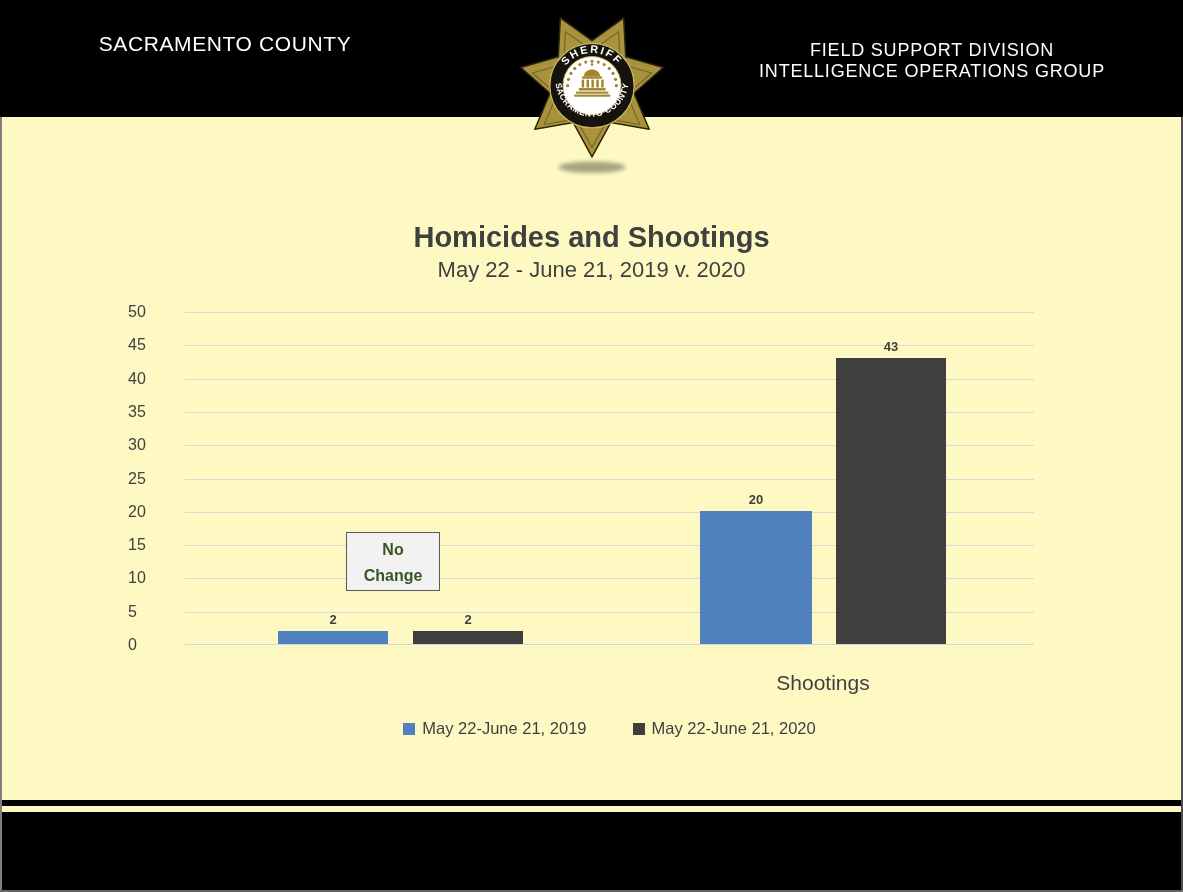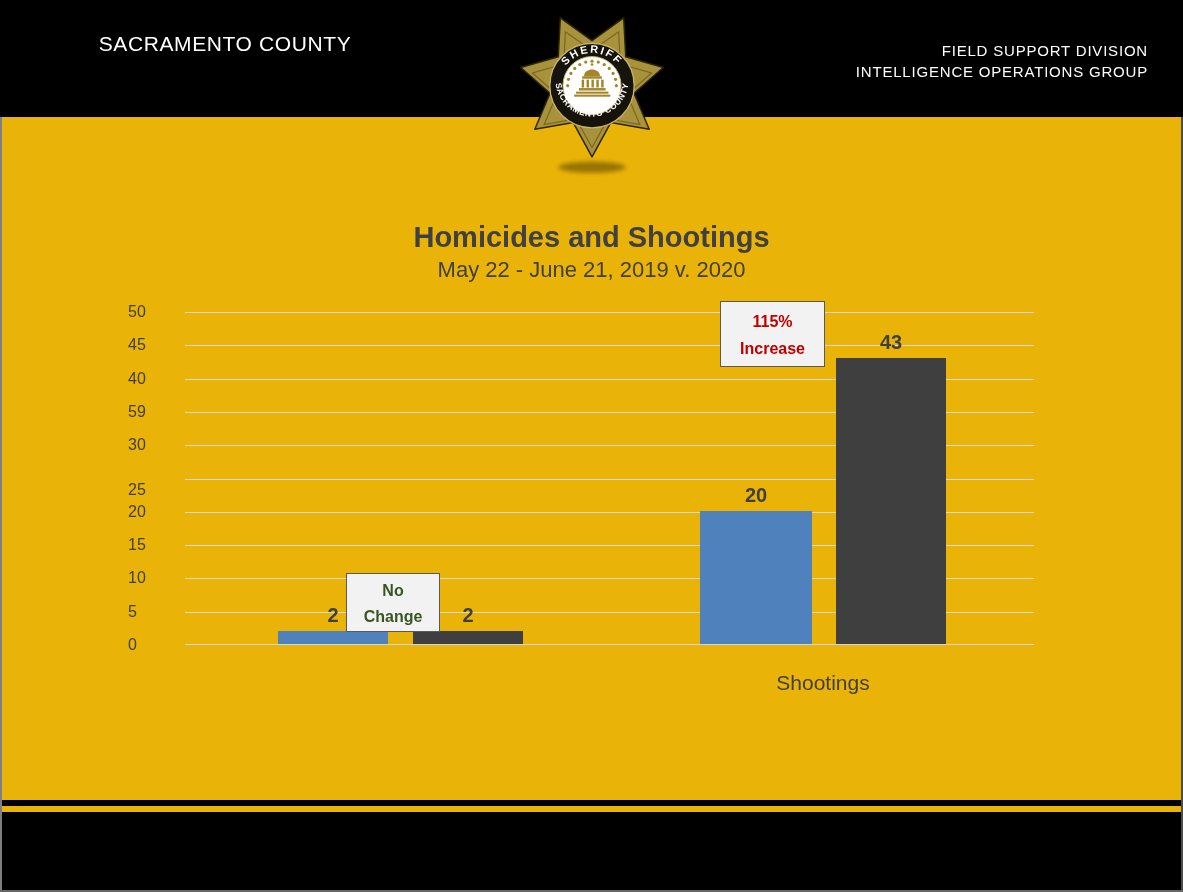--- a/index.html
+++ b/index.html
@@ -1,52 +1,52 @@
 <!DOCTYPE html>
 <html><head>
 <meta charset="utf-8">
 <style>
   html,body{margin:0;padding:0;background:#fff;}
-  .page{position:relative;width:1183px;height:892px;background:#eab308;overflow:hidden;
+  .page{position:relative;width:1183px;height:892px;background:#fef9c3;overflow:hidden;
         font-family:"Liberation Sans",sans-serif;}
 
   
   .header{position:absolute;top:0;left:0;right:0;height:117px;background:#000;}
   .hdr-left{position:absolute;left:25px;top:31px;width:400px;text-align:center;
             color:#fff;font-size:21px;line-height:26px;letter-spacing:.6px;}
-  .hdr-right{position:absolute;left:748px;top:40px;width:400px;text-align:right;
-             color:#fff;font-size:15px;line-height:21px;letter-spacing:.8px;}
+  .hdr-right{position:absolute;left:732px;top:40px;width:400px;text-align:center;
+             color:#fff;font-size:18px;line-height:21px;letter-spacing:.8px;}
   .badge{position:absolute;left:517px;top:5px;z-index:5;}
 
   
   .border-left{position:absolute;left:0;top:117px;bottom:0;width:2px;background:#7f7f7f;z-index:9;}
   .border-right{position:absolute;right:0;top:117px;bottom:0;width:2px;background:#4d4d4d;z-index:9;}
   .rule1{position:absolute;left:0;right:0;top:800px;height:6px;background:#000;}
   .footer{position:absolute;left:0;right:0;top:812px;height:80px;background:#000;}
   .bottom-edge{position:absolute;left:0;right:0;bottom:0;height:2px;background:#666;z-index:10;}
 
   
   .title{position:absolute;top:221px;left:0;right:0;text-align:center;
          font-size:29px;font-weight:bold;color:#404040;}
   .subtitle{position:absolute;top:257px;left:0;right:0;text-align:center;
             font-size:22px;color:#404040;}
 
   
   .plot{position:absolute;left:185px;top:312px;width:849px;height:333px;}
   .gridline{position:absolute;left:0;right:0;height:1px;background:#d9d9d9;}
   .axis-line{position:absolute;left:0;right:0;bottom:0;height:1px;background:#c9d6e8;}
   .bar{position:absolute;bottom:1px;}
-  .bar-label{position:absolute;font-size:20px;font-weight:bold;color:#404040;text-align:center;}
+  .bar-label{position:absolute;font-size:13px;font-weight:bold;color:#404040;text-align:center;}
   .yticks{position:absolute;left:128px;top:312px;width:46px;height:333px;}
   .ytick{position:absolute;right:0;width:100%;text-align:left;font-size:16px;color:#404040;}
 
   
   .ann{position:absolute;background:#f2f2f2;border:1px solid #595959;text-align:center;
        font-weight:bold;font-size:16px;z-index:4;}
-  .ann-no-change{left:346px;top:532px;width:94px;height:59px;line-height:26px;padding-top:4px;box-sizing:border-box;margin-top:41px;}
+  .ann-no-change{left:346px;top:532px;width:94px;height:59px;line-height:26px;padding-top:4px;box-sizing:border-box;}
   .ann-increase{left:720px;top:301px;width:105px;height:66px;line-height:27px;padding-top:6px;box-sizing:border-box;}
 
   
   .cat{position:absolute;top:671px;width:200px;text-align:center;font-size:21px;color:#404040;}
   .cat-homicides{left:300px;}
   .cat-shootings{left:723px;}
   .legend{position:absolute;left:185px;top:719px;width:849px;display:flex;
           justify-content:center;gap:46px;}
   .legend-item{display:flex;align-items:center;font-size:16.5px;color:#404040;}
   .legend-swatch{width:12px;height:12px;margin-right:7px;display:inline-block;}
@@ -119,23 +119,23 @@
 
   <div class="title">Homicides and Shootings</div>
   <div class="subtitle">May 22 - June 21, 2019 v. 2020</div>
 
   <div class="yticks" id="yticks">
       <div class="ytick" style="top: 324px;">0</div>
       <div class="ytick" style="top: 290.7px;">5</div>
       <div class="ytick" style="top: 257.4px;">10</div>
       <div class="ytick" style="top: 224.1px;">15</div>
       <div class="ytick" style="top: 190.8px;">20</div>
-      <div class="ytick" style="top: 157.5px; margin-top: 11px;">25</div>
+      <div class="ytick" style="top: 157.5px;">25</div>
       <div class="ytick" style="top: 124.2px;">30</div>
-      <div class="ytick" style="top: 90.9px;">59</div>
+      <div class="ytick" style="top: 90.9px;">35</div>
       <div class="ytick" style="top: 57.6px;">40</div>
       <div class="ytick" style="top: 24.3px;">45</div>
       <div class="ytick" style="top: -9px;">50</div>
     </div>
 
   <div class="plot" id="plot">
     <div class="axis-line"></div>
   <div class="gridline" style="top: 299.7px;"></div>
       <div class="gridline" style="top: 266.4px;"></div>
       <div class="gridline" style="top: 233.1px;"></div>
@@ -153,26 +153,32 @@
       <div class="bar" style="left: 515px; width: 112px; height: 133.2px; background: rgb(79, 129, 189);"></div>
       <div class="bar-label" style="left: 515px; width: 112px; bottom: 138.2px;">20</div>
       <div class="bar" style="left: 651px; width: 110px; height: 286.38px; background: rgb(63, 63, 63);"></div>
       <div class="bar-label" style="left: 651px; width: 110px; bottom: 291.38px;">43</div>
     </div>
 
   <div class="ann ann-no-change" style="color: rgb(55, 86, 35);">
     <div>No</div>
     <div>Change</div>
   </div>
-  <div class="ann ann-increase" style="color: rgb(192, 0, 0);">
-    <div>115%</div>
-    <div>Increase</div>
-  </div>
 
   <div class="cat cat-shootings">Shootings</div>
 
+  <div class="legend">
+    <div class="legend-item">
+      <span class="legend-swatch" style="background: rgb(79, 129, 189);"></span>
+      <span>May 22-June 21, 2019</span>
+    </div>
+    <div class="legend-item">
+      <span class="legend-swatch" style="background: rgb(63, 63, 63);"></span>
+      <span>May 22-June 21, 2020</span>
+    </div>
+  </div>
 
   <div class="rule1"></div>
   <div class="footer"></div>
   <div class="border-left"></div>
   <div class="border-right"></div>
   <div class="bottom-edge"></div>
 </div>
 
 </body></html>

